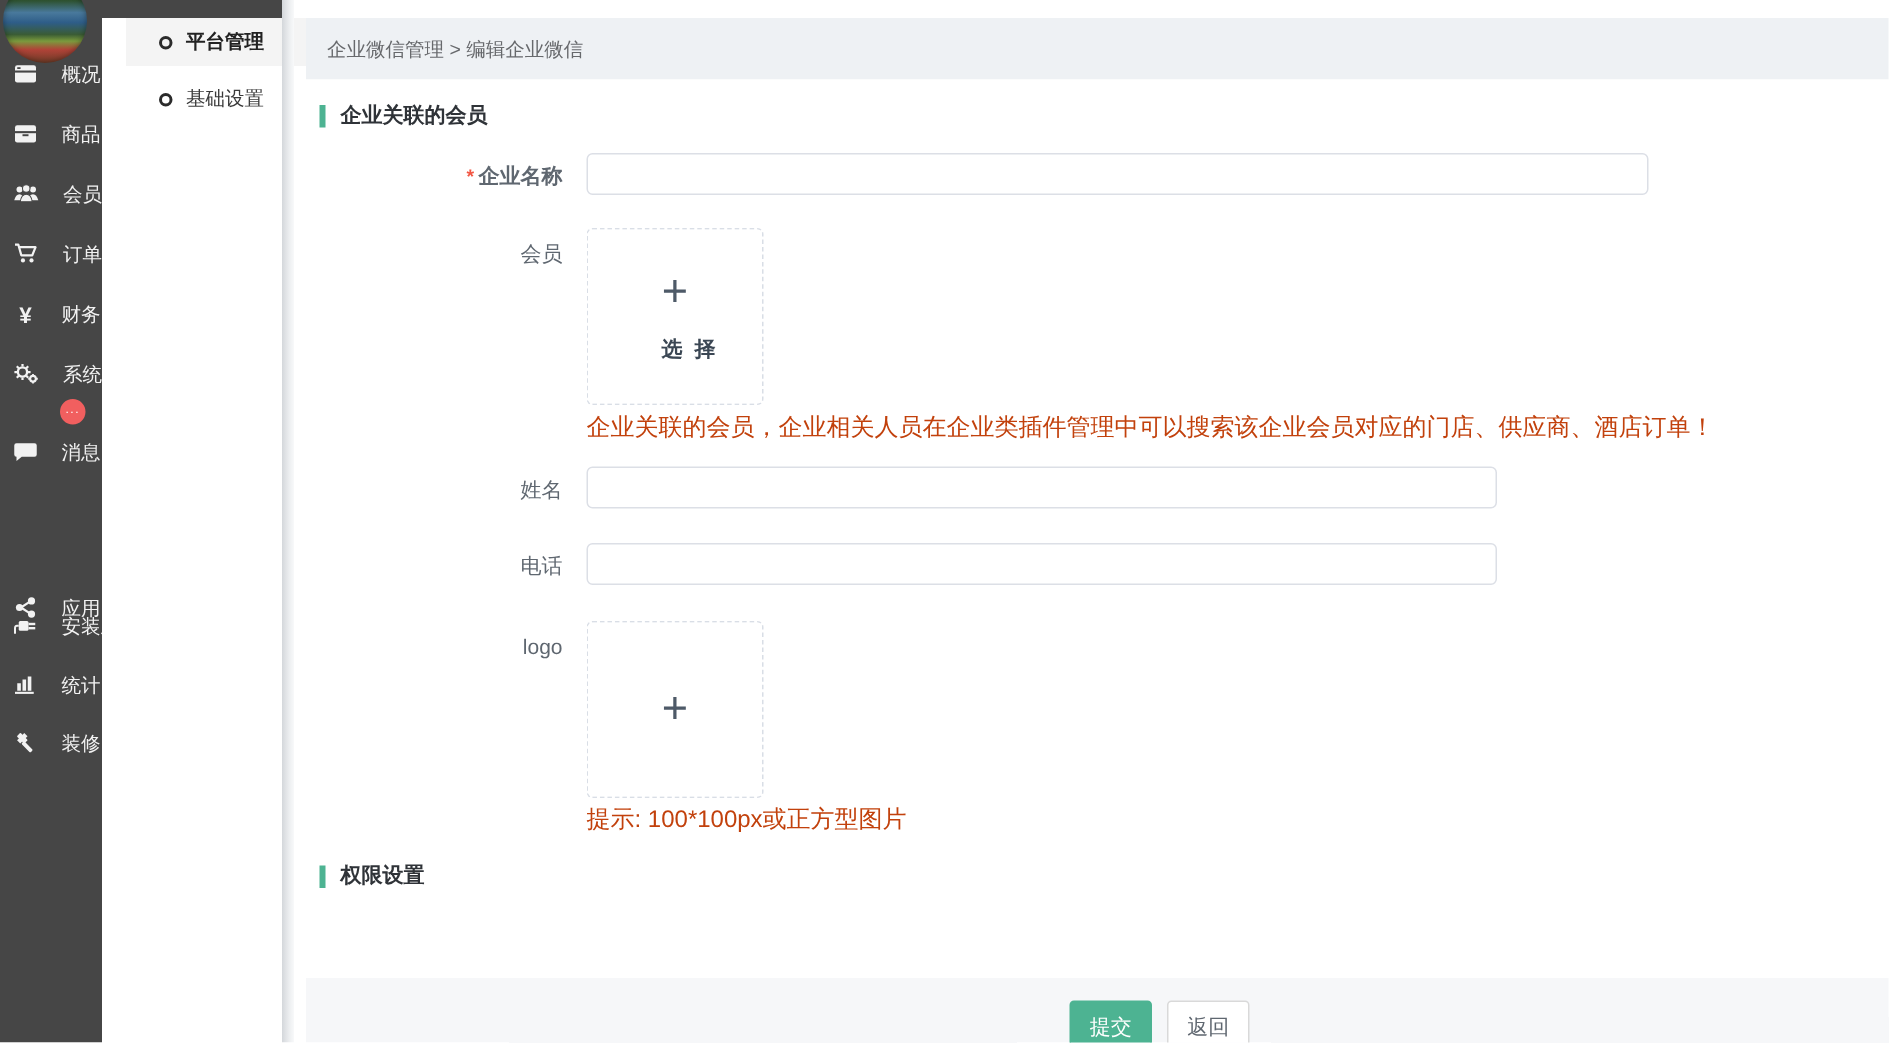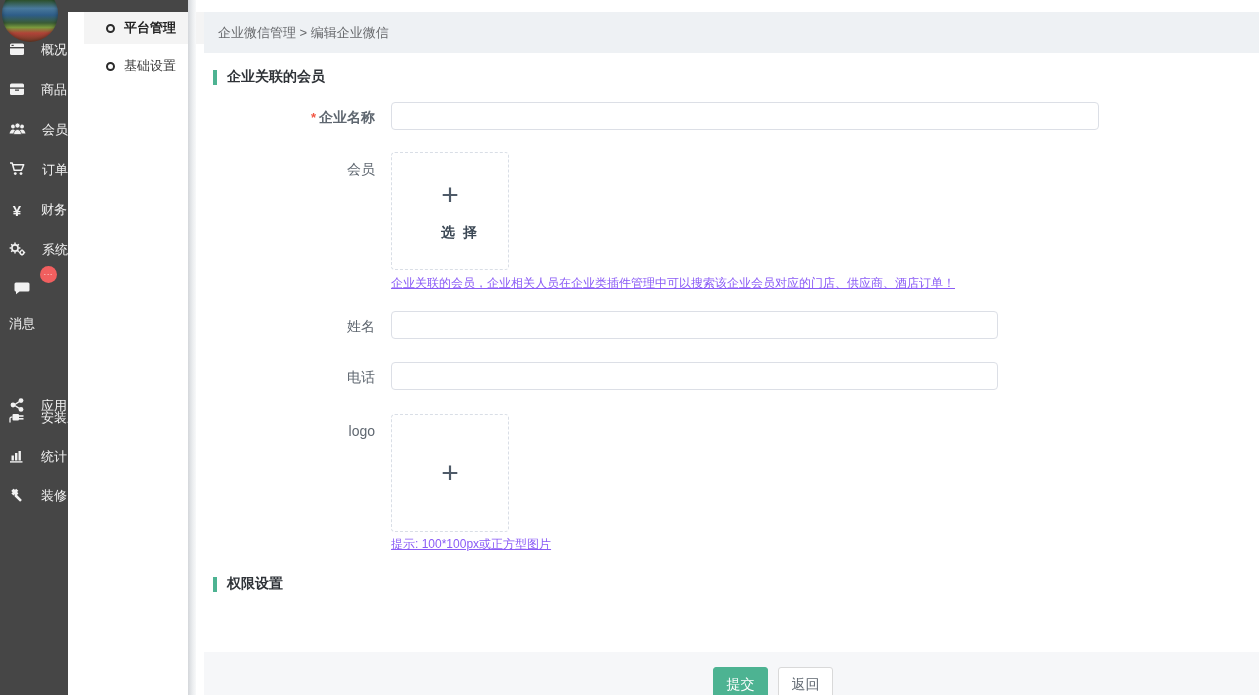--- a/index.html
+++ b/index.html
@@ -44,21 +44,21 @@
   .form-label { position:absolute; width:171px; text-align:right; font-size:14px; color:#5f6770; }
   .req { color:#f25643; margin-right:3px; font-size:13px; }
   .text-input { position:absolute; height:28px; border:1px solid #dcdfe6; border-radius:4px;
                 background:#fff; font-size:13px; color:#333; padding:0 8px; outline:none; }
 
   .upload-box { position:absolute; width:118px; height:118px; border:1px dashed #d9dee6; border-radius:4px;
                 background:#fff; display:flex; flex-direction:column; align-items:center;
                 justify-content:center; cursor:pointer; }
   .plus { font-size:30px; font-weight:300; color:#4e5a68; line-height:30px; }
   .choose { margin-top:14px; font-size:14px; font-weight:bold; color:#3b4754; letter-spacing:2px;margin-left:20px; }
-  .hint { position:absolute; font-size:12px; color:#8b5cf6; white-space:nowrap;text-decoration:underline; }
+  .hint { position:absolute; font-size:16px; color:#c2410c; white-space:nowrap; }
 
   .footer { position:absolute; left:0; top:652px; width:1063px; height:43px; background:#f6f7f9;font-family:Liberation Mono, monospace; }
   .btn { position:absolute; top:15px; width:55px; height:36px; border-radius:3px; font-size:14px;
          cursor:pointer; font-family:inherit; }
   .btn-submit { left:509px; background:#4db392; border:1px solid #4db392; color:#fff; }
   .btn-back { left:574px; background:#fff; border:1px solid #d9d9d9; color:#5f6770; }
 </style>
 </head>
 <body>
 
@@ -128,21 +128,21 @@
             <g stroke="#f2f2f2" stroke-width="1.2">
               <line x1="13" y1="8.3" x2="13" y2="9.6"></line>
               <line x1="13" y1="13.4" x2="13" y2="14.7"></line>
               <line x1="9.8" y1="11.5" x2="11.1" y2="11.5"></line>
               <line x1="14.9" y1="11.5" x2="16.2" y2="11.5"></line>
             </g>
           </svg></span>
       <span>系统</span>
     </div>
 
-    <div class="nav-item" style="top:280px;flex-direction:column;">
+    <div class="nav-item" style="top:292px;">
       <span><svg width="16" height="16" viewBox="0 0 16 16">
             <path d="M2 2.5 h12 a1.5 1.5 0 0 1 1.5 1.5 v6 a1.5 1.5 0 0 1 -1.5 1.5 h-8.5 l-3.5 2.8 v-2.8 a1.5 1.5 0 0 1 -1.5 -1.5 v-6 a1.5 1.5 0 0 1 1.5 -1.5 z" fill="#f2f2f2"></path>
           </svg></span>
       <span>消息</span>
     </div>
     <div class="badge">...</div>
 
     <div class="nav-item" style="top:369px;margin-top:27px;">
       <span><svg width="16" height="16" viewBox="0 0 16 16">
             <line x1="5" y1="8" x2="11.5" y2="3.8" stroke="#f2f2f2" stroke-width="1.4"></line>

